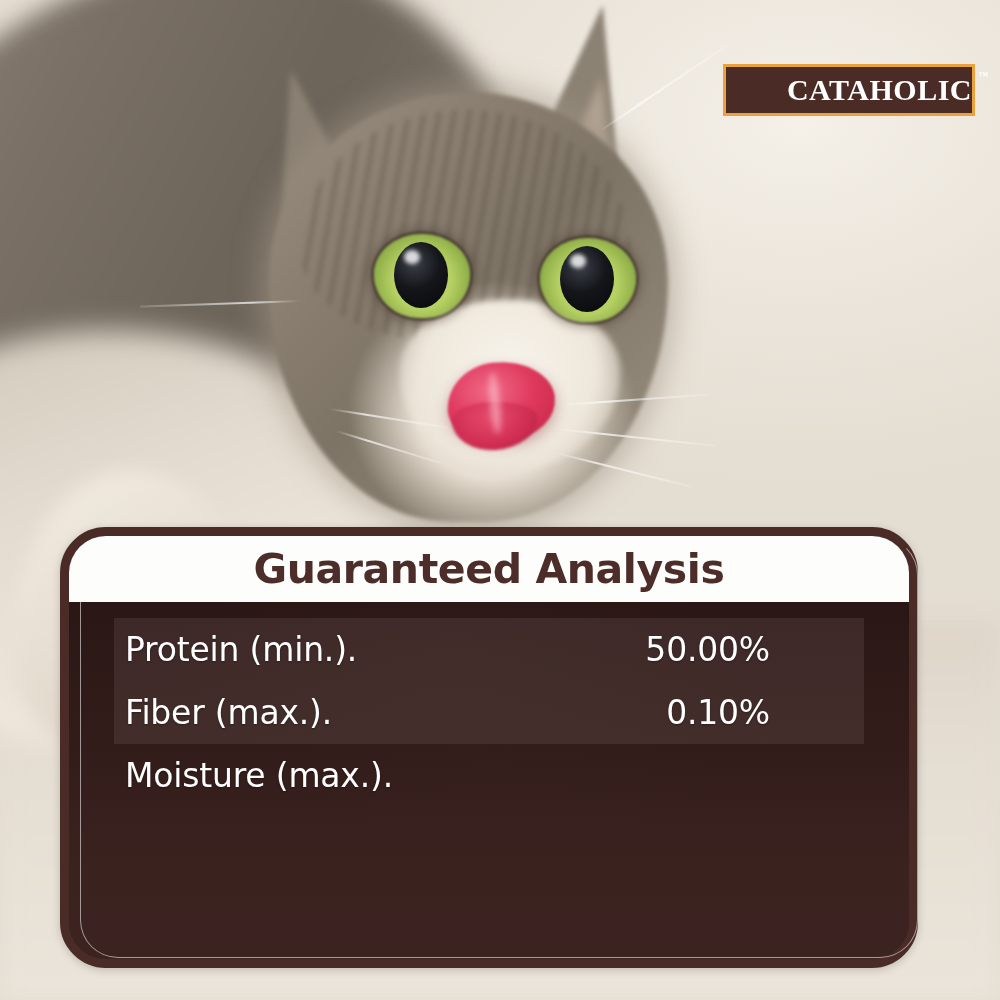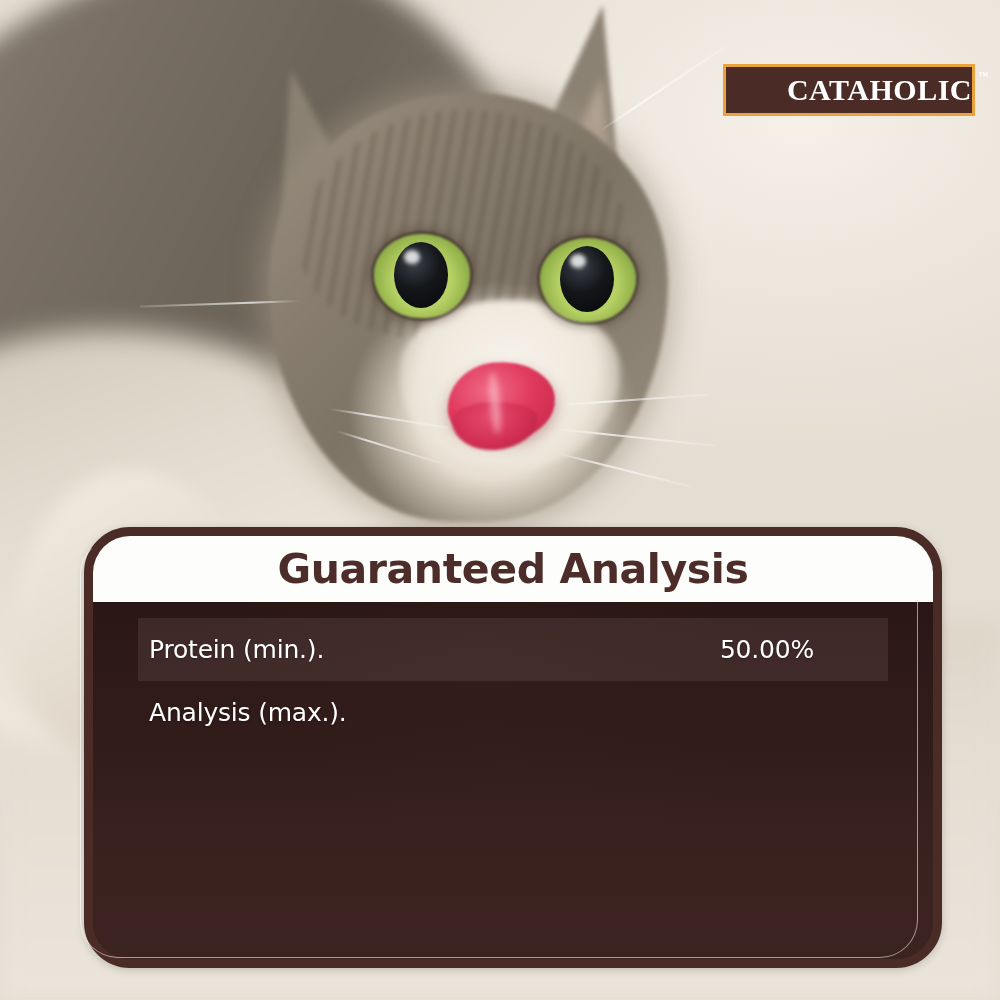--- a/index.html
+++ b/index.html
@@ -217,21 +217,21 @@
     position: absolute;
     top: -4px; right: -16px;
     font-size: 10px;
     font-weight: bold;
     letter-spacing: 0;
   }
 
   
   .card {
     position: absolute;
-    left: 84px; top: 527px;
+    left: 60px; top: 527px;
     width: 858px; height: 441px;
     border: 9px solid #4a2b26;
     border-radius: 46px;
     box-sizing: border-box;
     overflow: hidden;
     background: #3d2422;
     box-shadow: 0 2px 8px rgba(0,0,0,0.18);
   }
   .card-inner-line {
     position: absolute;
@@ -283,30 +283,30 @@
     display: flex;
     align-items: center;
     padding: 0 11px 0 11px;
     box-sizing: border-box;
   }
   .row.striped {
     background: rgba(255,236,228,0.085);
   }
   .row-label {
     color: #ffffff;
-    font-size: 25px;
+    font-size: 33px;
     letter-spacing: -0.2px;
     font-family: "DejaVu Sans", "Liberation Sans", sans-serif;
     text-shadow: 0 1px 2px rgba(0,0,0,0.35);
   }
   .row-value {
     margin-left: auto;
-    margin-right: 63px;
+    margin-right: 83px;
     color: #ffffff;
-    font-size: 25px;
+    font-size: 33px;
     letter-spacing: -0.2px;
     font-family: "DejaVu Sans", "Liberation Sans", sans-serif;
     text-shadow: 0 1px 2px rgba(0,0,0,0.35);
     text-align: center;
   }
 </style>
 </head>
 <body>
 
 <div id="stage">
@@ -357,22 +357,26 @@
       <div class="card-title">Guaranteed Analysis</div>
     </div>
     <div class="card-body">
 
       <div class="row striped">
         <span class="row-label">Protein (min.).</span>
         <span class="row-value">50.00%</span>
       </div>
 
 
+      <div class="row striped">
+        <span class="row-label">Fiber (max.).</span>
+        <span class="row-value">0.10%</span>
+      </div>
 
       <div class="row">
-        <span class="row-label">Analysis (max.).</span>
+        <span class="row-label">Moisture (max.).</span>
       </div>
 
     </div>
   </div>
   <div class="card-inner-line"></div>
 
 </div>
 
 </body></html>

